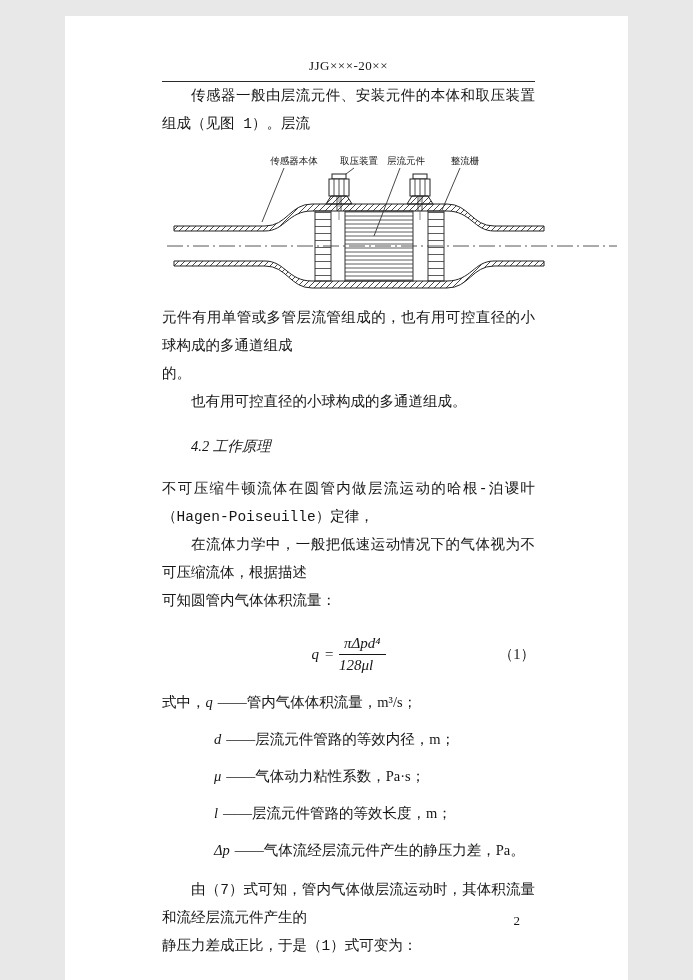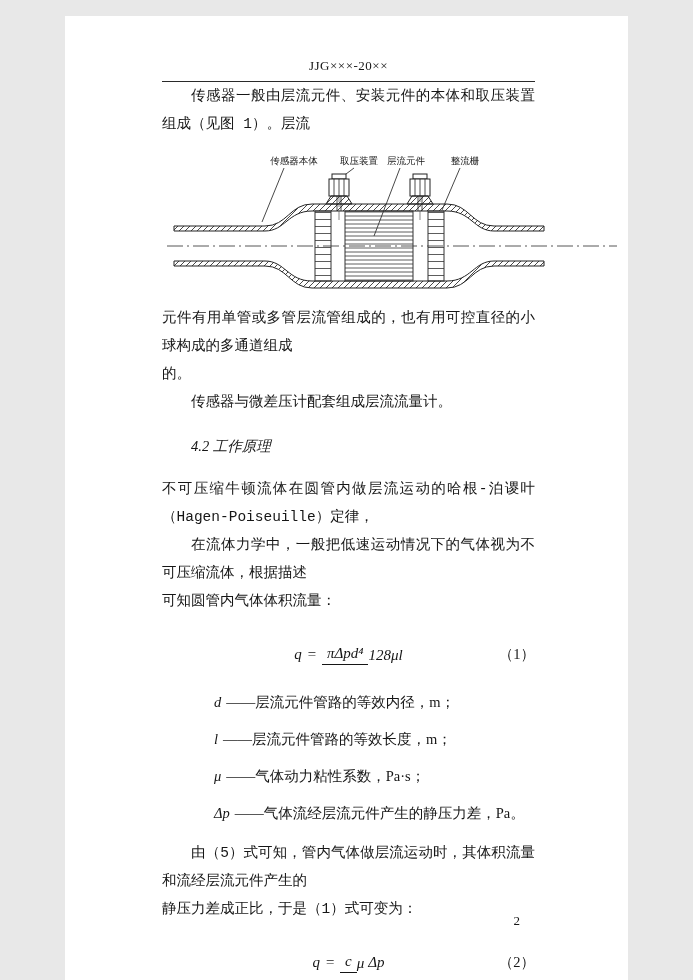--- a/index.html
+++ b/index.html
@@ -25,21 +25,21 @@
   .heading{margin-top:16px;font-size:14.5px;line-height:28px;text-indent:2em;font-style:italic;}
   .bodypara{margin-top:2px;}
 
   .eq-row{
     position:relative;margin:14px 0 10px;height:52px;
     display:flex;justify-content:center;align-items:center;
     font-size:15px;
   }
   .eq-main{font-style:italic;display:inline-flex;align-items:center;}
   .eq-rel{margin:0 5px;font-style:italic;}
-  .frac{display:inline-flex;flex-direction:row;text-align:left;}
+  .frac{display:inline-flex;flex-direction:column;text-align:left;}
   .frac .num{border-bottom:1px solid #161616;padding:0 5px 2px;line-height:17px;}
   .frac .den{padding-top:2px;line-height:17px;}
   .eq-suffix{margin-left:4px;}
   .eq-num{position:absolute;right:0;font-size:14.5px;font-style:normal;}
 
   .defs{margin-top:6px;}
   .def{font-size:14.5px;line-height:23px;margin-bottom:14px;}
   .def .sym{font-style:italic;margin-right:5px;}
   .def-ind{padding-left:52px;}
 
@@ -119,56 +119,59 @@
           <line x1="263" y1="33" x2="263" y2="50" stroke-width="0.8"></line>
           <path d="M245,58 L250,50 L266,50 L271,58 Z" fill="url(#hatch)"></path>
           <line x1="256" y1="50" x2="256" y2="65" stroke-width="0.8"></line>
           <line x1="260" y1="50" x2="260" y2="65" stroke-width="0.8"></line>
         </g>
       </svg>
     </div>
 
     <p class="line afterfig">元件有用单管或多管层流管组成的，也有用可控直径的小球构成的多通道组成</p>
     <p class="line">的。</p>
-    <p class="line indent">传感器与微差压计配套组成层流流量计。</p>
+    <p class="line indent">也有用可控直径的小球构成的多通道组成。</p>
 
     <p class="heading">4.2  工作原理</p>
 
     <p class="line">不可压缩牛顿流体在圆管内做层流运动的哈根-泊谡叶（Hagen-Poiseuille）定律，</p>
     <p class="line indent bodypara">在流体力学中，一般把低速运动情况下的气体视为不可压缩流体，根据描述</p>
     <p class="line">可知圆管内气体体积流量：</p>
 
     <div class="eq-row">
       <span class="eq-main">
         <span>q</span>
         <span class="eq-rel">=</span>
         <span class="frac">
           <span class="num">πΔpd⁴</span>
           <span class="den">128μl</span>
         </span>
       </span>
       <span class="eq-num">（1）</span>
     </div>
 
     <div class="defs">
+      <div class="def">
+        <span>式中，</span><span class="sym">q</span><span>——管内气体体积流量，m³/s；</span>
+      </div>
       <div class="def def-ind">
         <span class="sym">d</span><span>——层流元件管路的等效内径，m；</span>
       </div>
       <div class="def def-ind">
-        <span class="sym">l</span><span>——层流元件管路的等效长度，m；</span>
+        <span class="sym">μ</span><span>——气体动力粘性系数，Pa·s；</span>
       </div>
       <div class="def def-ind">
-        <span class="sym">μ</span><span>——气体动力粘性系数，Pa·s；</span>
+        <span class="sym">l</span><span>——层流元件管路的等效长度，m；</span>
       </div>
       <div class="def def-ind">
         <span class="sym">Δp</span><span>——气体流经层流元件产生的静压力差，Pa。</span>
       </div>
     </div>
 
-    <p class="line indent">由（5）式可知，管内气体做层流运动时，其体积流量和流经层流元件产生的</p>
+    <p class="line indent">由（7）式可知，管内气体做层流运动时，其体积流量和流经层流元件产生的</p>
     <p class="line">静压力差成正比，于是（1）式可变为：</p>
 
     <div class="eq-row">
       <span class="eq-main">
         <span>q</span>
         <span class="eq-rel">=</span>
         <span class="frac">
           <span class="num">c</span>
           <span class="den">μ</span>
         </span>

